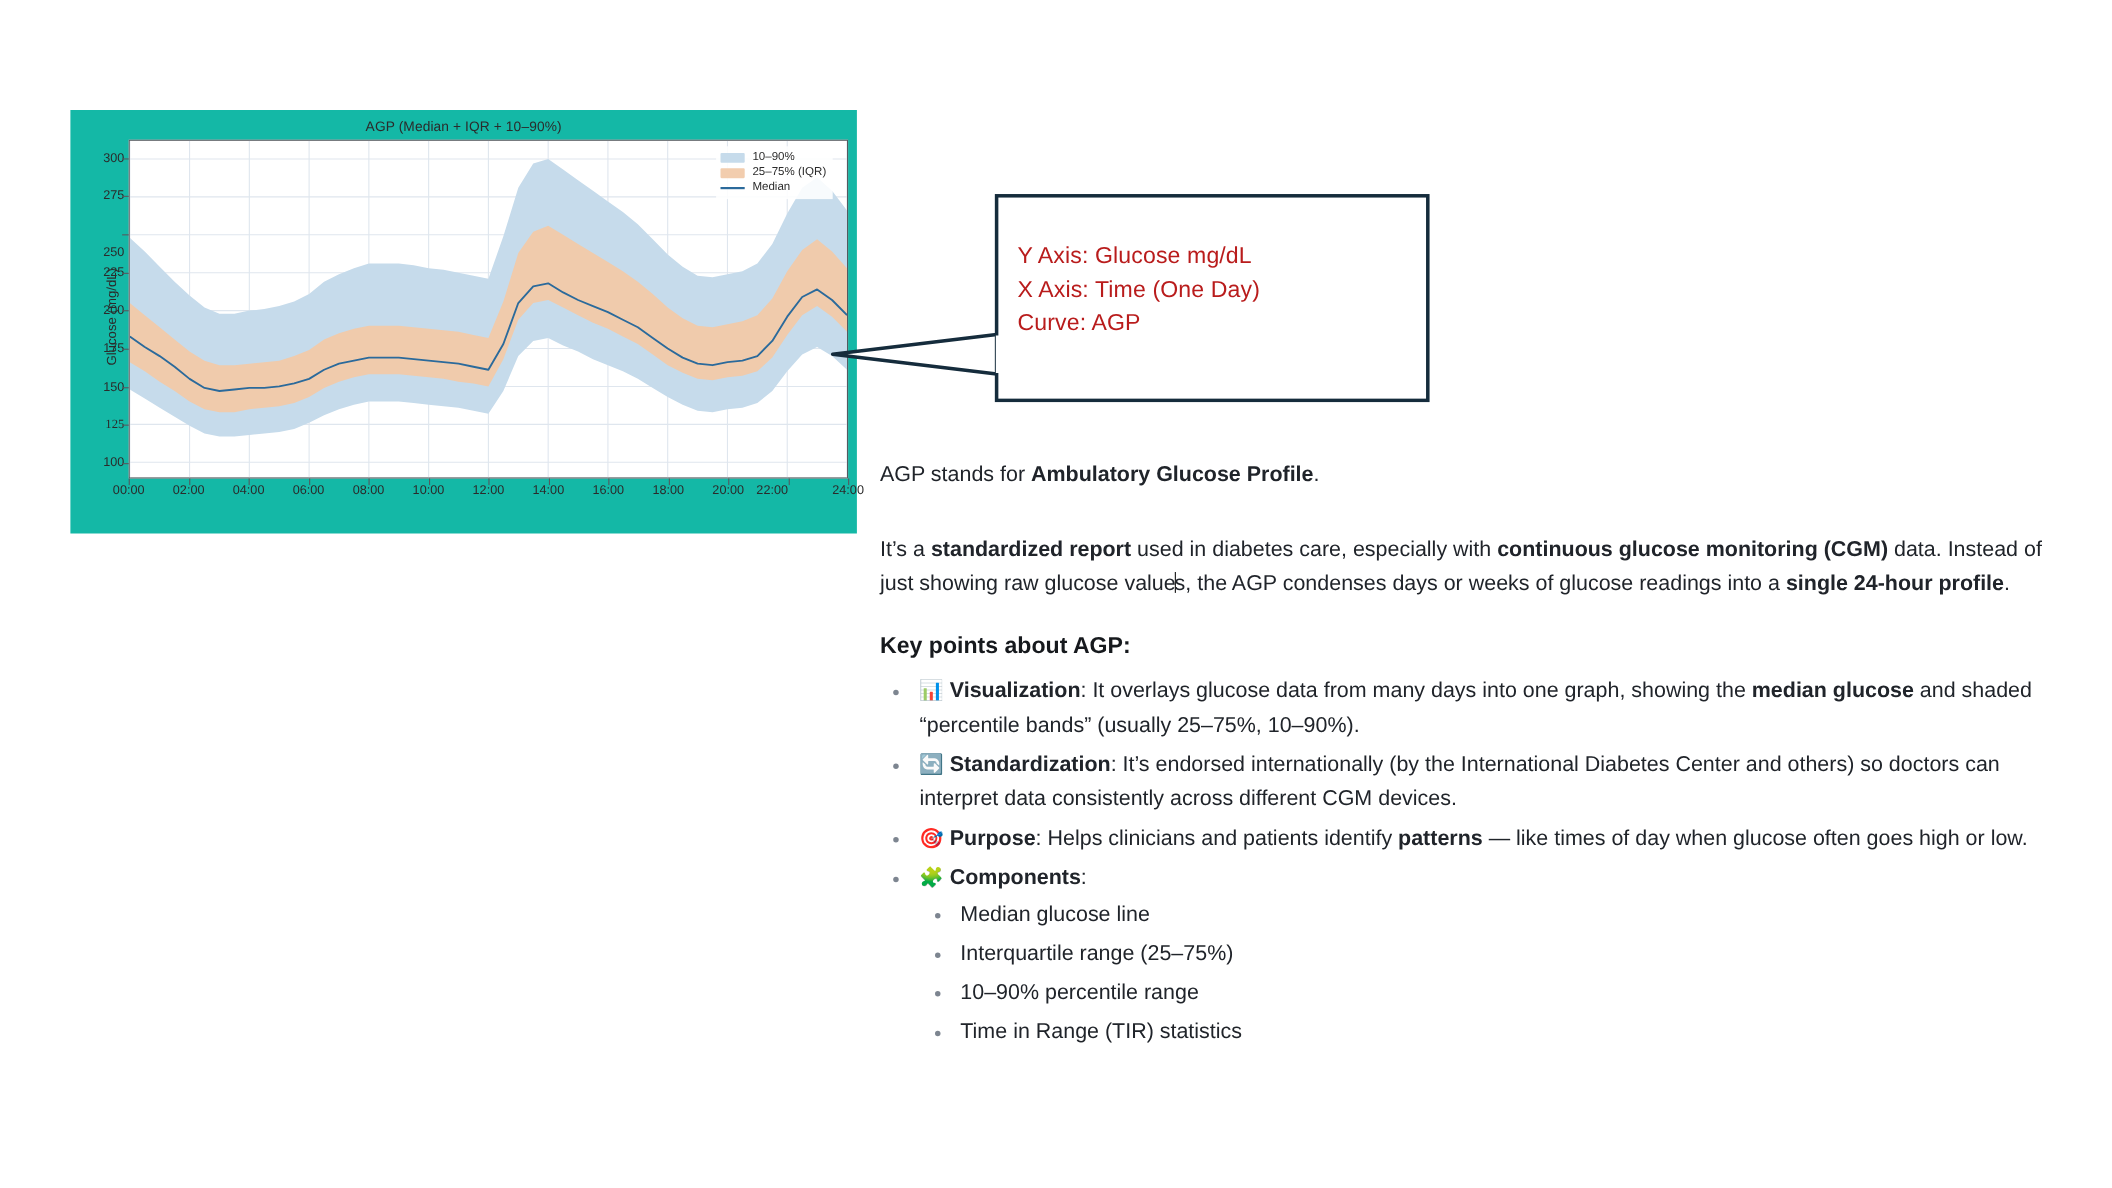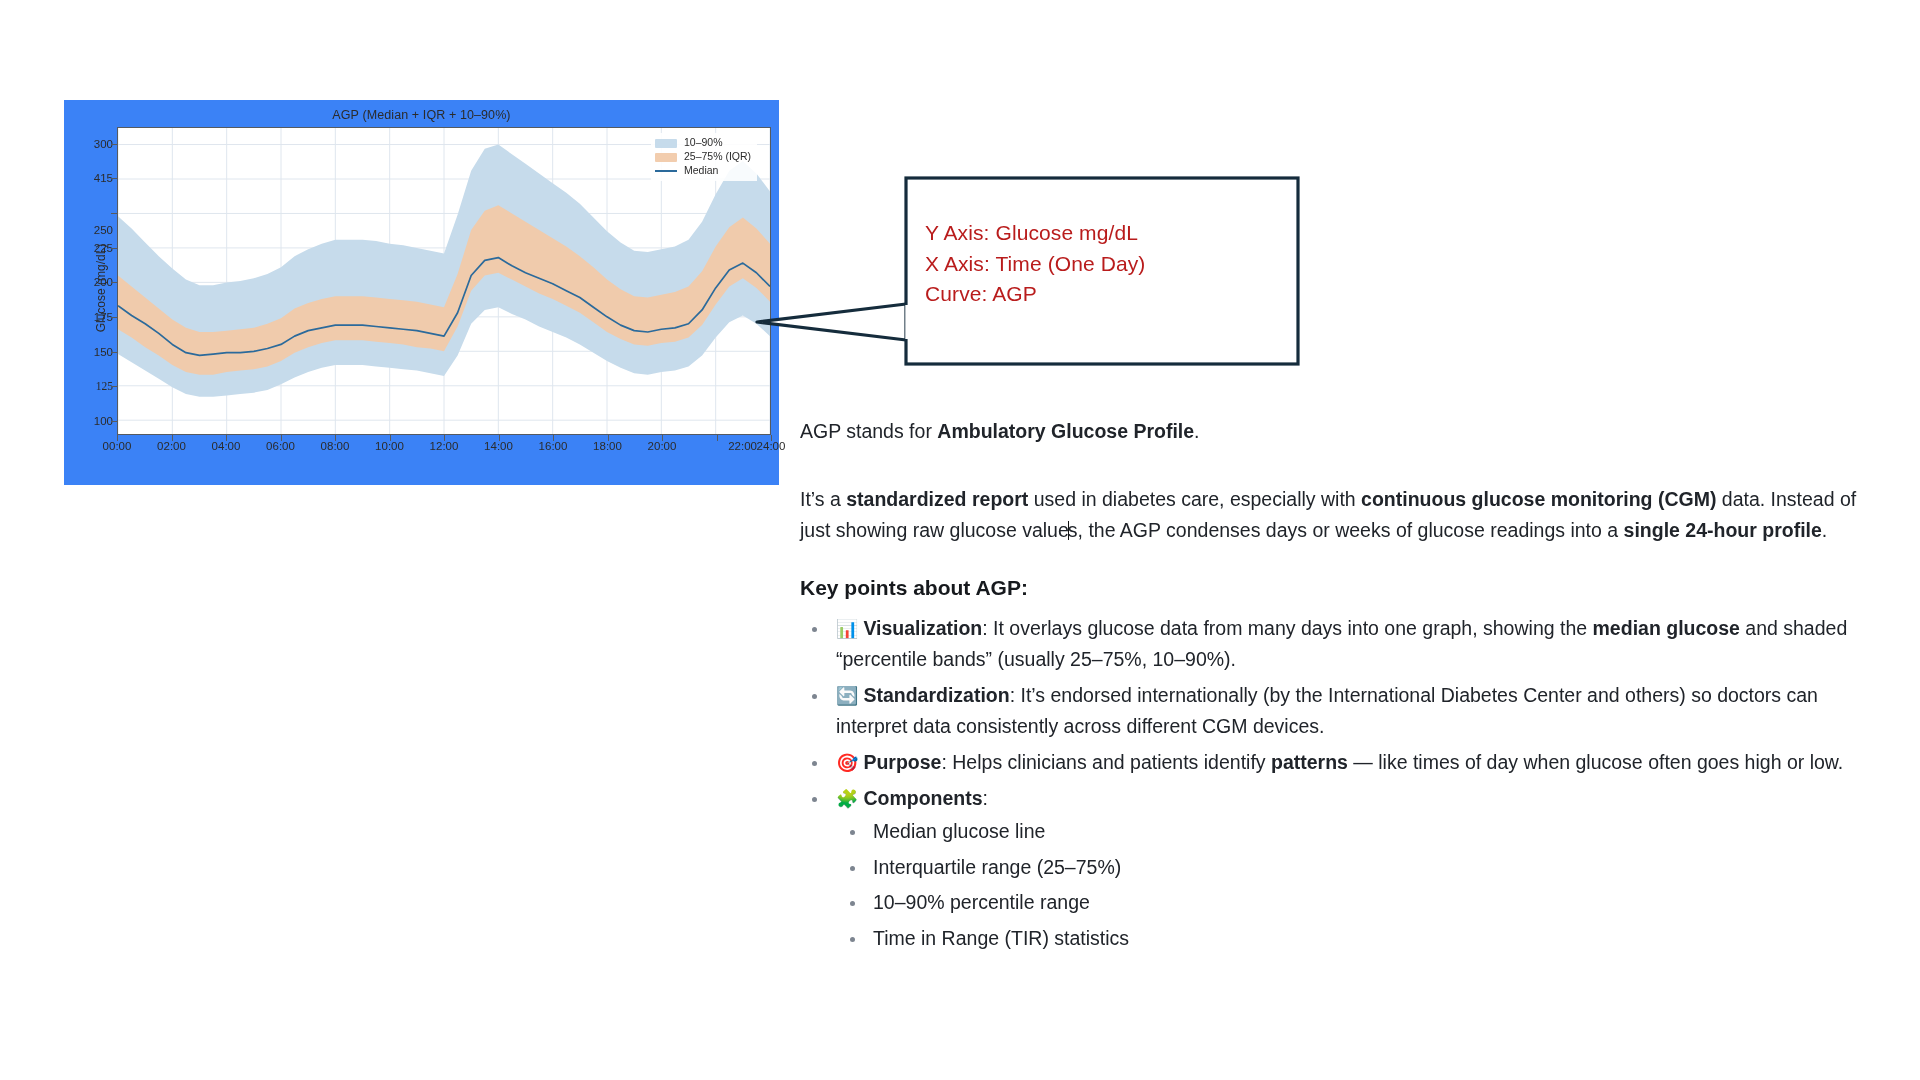--- a/index.html
+++ b/index.html
@@ -16,21 +16,21 @@
     color: #1a1a1a;
   }
 
   
   #chart-panel {
     position: absolute;
     left: 64px;
     top: 100px;
     width: 715px;
     height: 385px;
-    background: #3b82f6;
+    background: #14b8a6;
   }
   #chart-title {
     position: absolute;
     left: 0;
     top: 8px;
     width: 715px;
     text-align: center;
     font-size: 12.5px;
     color: #2b2b2b;
     letter-spacing: .1px;
@@ -244,21 +244,21 @@
         </g>
       <path id="band-10-90" fill="#c6dbeb" stroke="none" d="M0.00,88.79 L13.63,101.28 L27.25,115.15 L40.88,129.03 L54.50,141.51 L68.13,152.61 L81.75,158.16 L95.38,158.16 L109.00,155.39 L122.63,154.00 L136.25,151.23 L149.88,147.06 L163.50,140.13 L177.13,129.03 L190.75,122.09 L204.38,116.54 L218.00,112.38 L231.63,112.38 L245.25,112.38 L258.88,113.77 L272.50,116.54 L286.13,117.93 L299.75,120.70 L313.38,123.48 L327.00,126.25 L340.63,87.41 L354.25,43.01 L367.88,20.81 L381.50,16.65 L395.13,26.36 L408.75,36.07 L422.38,45.78 L436.00,55.50 L449.63,65.21 L463.25,76.31 L476.88,90.18 L490.50,104.05 L504.13,115.15 L517.75,123.48 L531.38,124.86 L545.00,122.09 L558.63,119.32 L572.25,112.38 L585.88,94.34 L599.50,66.59 L613.13,43.01 L626.75,33.30 L640.38,45.78 L654.00,63.82 L654.00,209.50 L640.38,197.01 L626.75,188.68 L613.13,195.62 L599.50,210.88 L585.88,228.92 L572.25,240.02 L558.63,244.18 L545.00,245.57 L531.38,248.34 L517.75,246.95 L504.13,241.41 L490.50,234.47 L476.88,226.14 L463.25,217.82 L449.63,210.88 L436.00,205.33 L422.38,199.78 L408.75,192.85 L395.13,187.30 L381.50,180.36 L367.88,183.14 L354.25,197.01 L340.63,228.92 L327.00,249.73 L313.38,246.95 L299.75,244.18 L286.13,242.79 L272.50,241.41 L258.88,240.02 L245.25,238.63 L231.63,238.63 L218.00,238.63 L204.38,241.41 L190.75,245.57 L177.13,251.12 L163.50,258.05 L149.88,263.60 L136.25,266.38 L122.63,267.77 L109.00,269.15 L95.38,270.54 L81.75,270.54 L68.13,267.77 L54.50,260.83 L40.88,252.50 L27.25,244.18 L13.63,235.86 L0.00,227.53 Z"></path>
       <path id="band-iqr" fill="#f0cbac" stroke="none" d="M0.00,148.45 L13.63,159.55 L27.25,170.65 L40.88,181.75 L54.50,192.85 L68.13,201.17 L81.75,205.33 L95.38,205.33 L109.00,203.95 L122.63,202.56 L136.25,201.17 L149.88,197.01 L163.50,191.46 L177.13,181.75 L190.75,176.20 L204.38,172.04 L218.00,169.26 L231.63,169.26 L245.25,169.26 L258.88,170.65 L272.50,172.04 L286.13,173.42 L299.75,174.81 L313.38,177.59 L327.00,180.36 L340.63,147.06 L354.25,102.67 L367.88,83.24 L381.50,77.69 L395.13,86.02 L408.75,94.34 L422.38,102.67 L436.00,110.99 L449.63,119.32 L463.25,129.03 L476.88,140.13 L490.50,152.61 L504.13,162.32 L517.75,169.26 L531.38,170.65 L545.00,167.87 L558.63,165.10 L572.25,159.55 L585.88,144.29 L599.50,119.32 L613.13,99.89 L626.75,90.18 L640.38,101.28 L654.00,116.54 L654.00,174.81 L640.38,160.94 L626.75,151.23 L613.13,159.55 L599.50,177.59 L585.88,198.40 L572.25,210.88 L558.63,215.05 L545.00,216.43 L531.38,219.21 L517.75,217.82 L504.13,212.27 L490.50,205.33 L476.88,195.62 L463.25,185.91 L449.63,178.97 L436.00,172.04 L422.38,166.49 L408.75,159.55 L395.13,152.61 L381.50,145.68 L367.88,148.45 L354.25,163.71 L340.63,199.78 L327.00,224.76 L313.38,221.98 L299.75,220.59 L286.13,217.82 L272.50,216.43 L258.88,215.05 L245.25,213.66 L231.63,213.66 L218.00,213.66 L204.38,216.43 L190.75,220.59 L177.13,226.14 L163.50,234.47 L149.88,240.02 L136.25,242.79 L122.63,244.18 L109.00,245.57 L95.38,248.34 L81.75,248.34 L68.13,245.57 L54.50,238.63 L40.88,228.92 L27.25,220.59 L13.63,210.88 L0.00,202.56 Z"></path>
       <path id="median-line" fill="none" stroke="#2b6a9b" stroke-width="1.7" stroke-linejoin="round" d="M0.00,178.97 L13.63,188.68 L27.25,197.01 L40.88,206.72 L54.50,217.82 L68.13,226.14 L81.75,228.92 L95.38,227.53 L109.00,226.14 L122.63,226.14 L136.25,224.76 L149.88,221.98 L163.50,217.82 L177.13,209.50 L190.75,203.95 L204.38,201.17 L218.00,198.40 L231.63,198.40 L245.25,198.40 L258.88,199.78 L272.50,201.17 L286.13,202.56 L299.75,203.95 L313.38,206.72 L327.00,209.50 L340.63,185.91 L354.25,148.45 L367.88,133.19 L381.50,130.41 L395.13,138.74 L408.75,145.68 L422.38,151.23 L436.00,156.77 L449.63,163.71 L463.25,170.65 L476.88,180.36 L490.50,190.07 L504.13,198.40 L517.75,203.95 L531.38,205.33 L545.00,202.56 L558.63,201.17 L572.25,197.01 L585.88,183.14 L599.50,160.94 L613.13,142.90 L626.75,135.96 L640.38,145.68 L654.00,159.55"></path>
     </svg>
   </div>
 
   <div id="yaxis-ticks">
       <div class="ytick-label" style="top: 43.6486px;">300</div>
       <div class="ytick-mark" style="top: 43.6486px;"></div>
-      <div class="ytick-label" style="top: 78.3333px;">415</div>
+      <div class="ytick-label" style="top: 78.3333px;">275</div>
       <div class="ytick-mark" style="top: 78.3333px;"></div>
       <div class="ytick-label" style="top: 113.018px; margin-top: 17px;">250</div>
       <div class="ytick-mark" style="top: 113.018px;"></div>
       <div class="ytick-label" style="top: 147.703px;">225</div>
       <div class="ytick-mark" style="top: 147.703px;"></div>
       <div class="ytick-label" style="top: 182.387px;">200</div>
       <div class="ytick-mark" style="top: 182.387px;"></div>
       <div class="ytick-label" style="top: 217.072px;">175</div>
       <div class="ytick-mark" style="top: 217.072px;"></div>
       <div class="ytick-label" style="top: 251.757px;">150</div>
@@ -284,21 +284,21 @@
       <div class="xtick-label" style="left: 380px;">12:00</div>
       <div class="xtick-mark" style="left: 380px;"></div>
       <div class="xtick-label" style="left: 434.5px;">14:00</div>
       <div class="xtick-mark" style="left: 434.5px;"></div>
       <div class="xtick-label" style="left: 489px;">16:00</div>
       <div class="xtick-mark" style="left: 489px;"></div>
       <div class="xtick-label" style="left: 543.5px;">18:00</div>
       <div class="xtick-mark" style="left: 543.5px;"></div>
       <div class="xtick-label" style="left: 598px;">20:00</div>
       <div class="xtick-mark" style="left: 598px;"></div>
-      <div class="xtick-label" style="left: 663px; text-align: right;">22:00</div>
+      <div class="xtick-label" style="left: 638px;">22:00</div>
       <div class="xtick-mark" style="left: 652.5px;"></div>
       <div class="xtick-label" style="left: 707px;">24:00</div>
       <div class="xtick-mark" style="left: 707px;"></div>
     </div>
 
 
   <div id="chart-legend">
       <div class="legend-row">
         <span class="legend-swatch" style="background: rgb(198, 219, 235);"></span>
         <span>10–90%</span>

